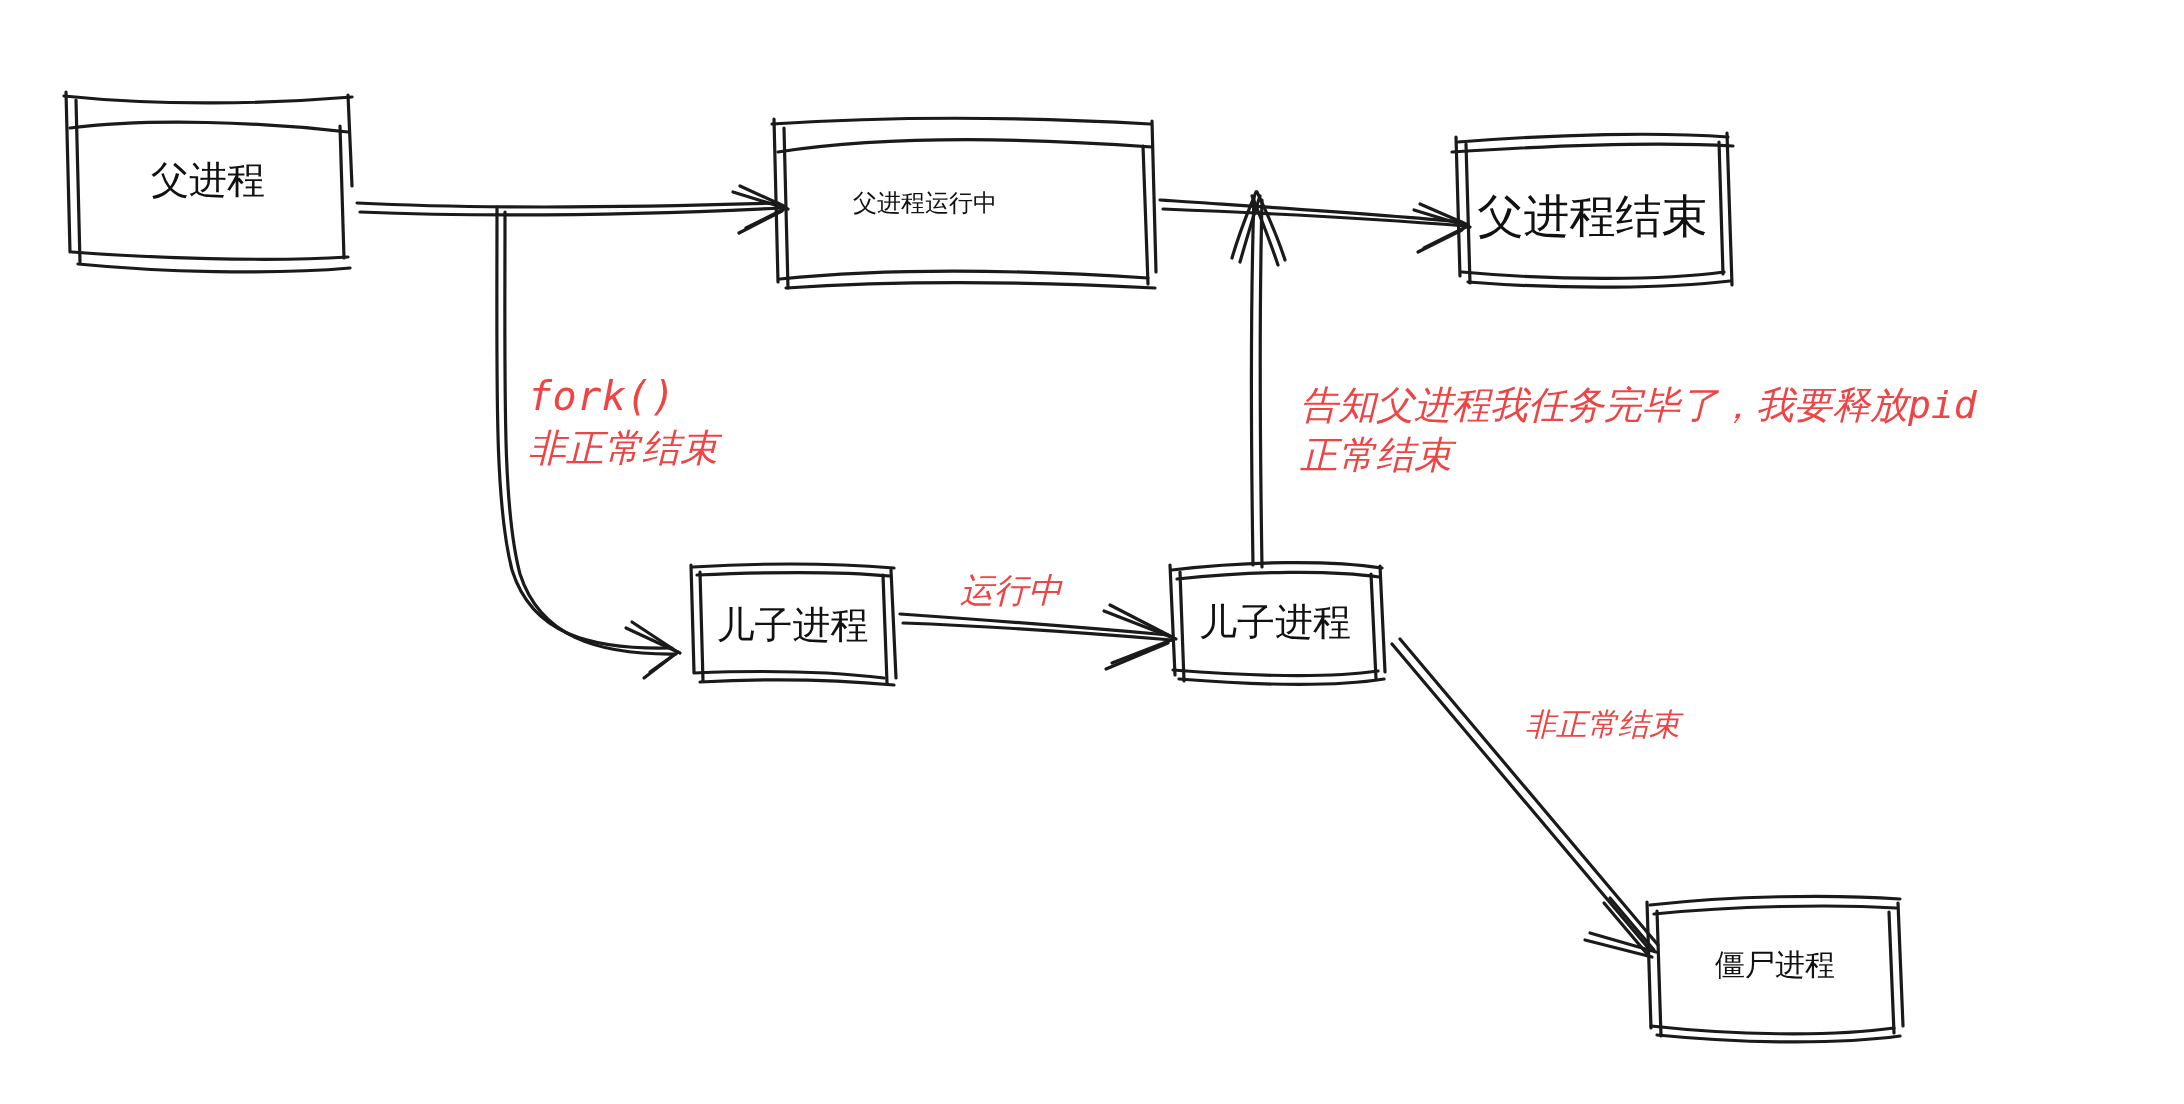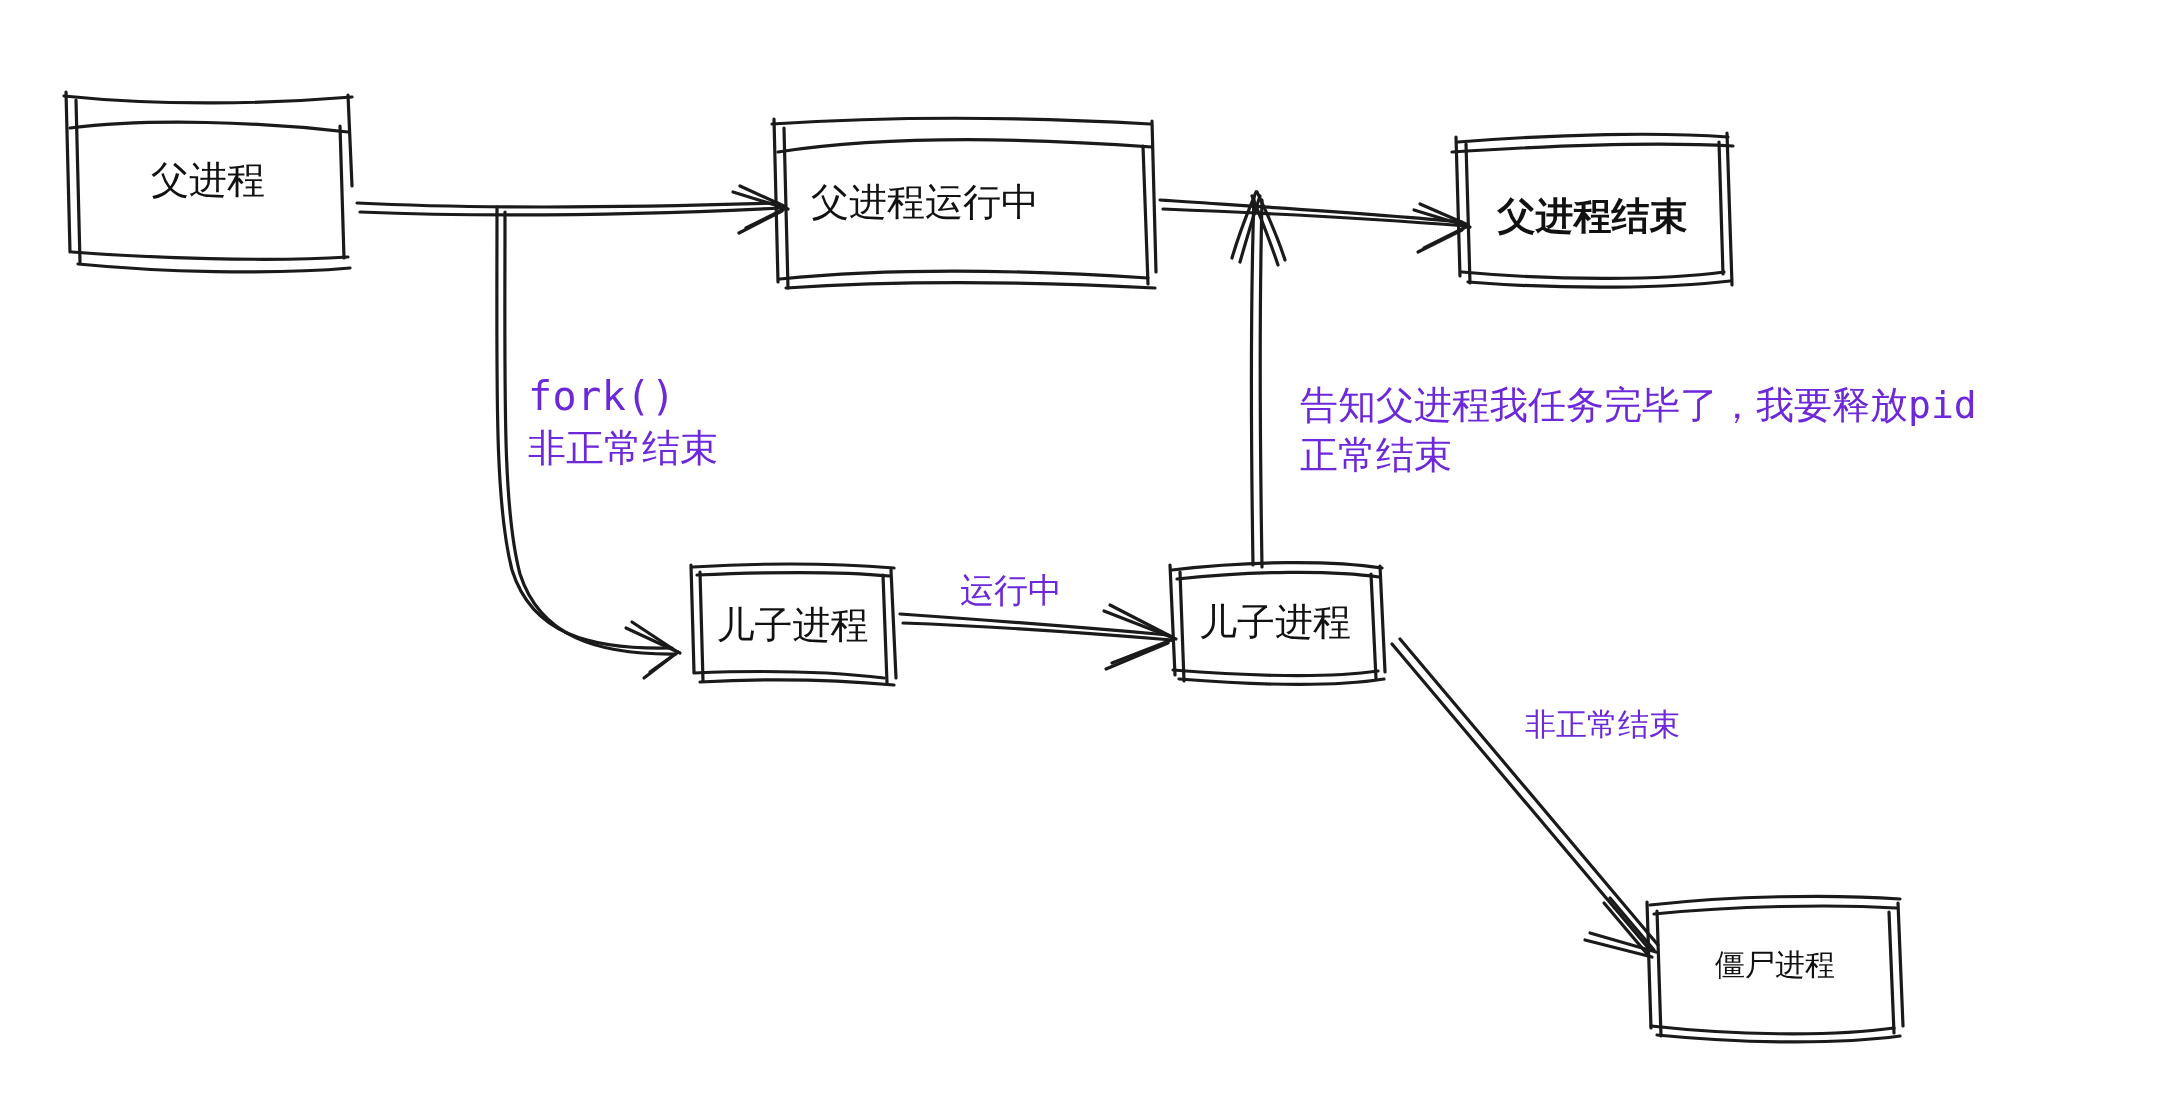--- a/index.html
+++ b/index.html
@@ -27,32 +27,33 @@
     display: flex;
     align-items: center;
     justify-content: center;
     color: #111111;
     font-family: "Liberation Sans", "DejaVu Sans", sans-serif;
     white-space: nowrap;
     pointer-events: none;
   }
   .edge-label {
     position: absolute;
-    color: #6d28d9;
+    color: #ef4444;
     font-family: "Liberation Sans", "DejaVu Sans", sans-serif;
     white-space: nowrap;
     line-height: 1.32;
+    font-style: italic;
   }
   .mono {
     font-family: "DejaVu Sans Mono", "Liberation Mono", monospace;
   }
   
   #label-parent            { left: 66px;   top: 93px;  width: 284px; height: 175px; font-size: 38px; font-family: Liberation Serif, serif; }
-  #label-parent-running    { left: 775px;  top: 120px; width: 300px; height: 165px; font-size: 38px; }
-  #label-parent-end        { left: 1455px; top: 148px; width: 275px; height: 137px; font-size: 38px; font-weight: bold; }
+  #label-parent-running    { left: 775px;  top: 120px; width: 300px; height: 165px; font-size: 24px; }
+  #label-parent-end        { left: 1455px; top: 148px; width: 275px; height: 137px; font-size: 46px; }
   #label-child-1           { left: 690px;  top: 565px; width: 205px; height: 120px; font-size: 38px; }
   #label-child-2           { left: 1170px; top: 565px; width: 210px; height: 115px; font-size: 38px; }
   #label-zombie            { left: 1645px; top: 900px; width: 260px; height: 130px; font-size: 30px; }
   
   #label-fork   { left: 528px;  top: 370px;  font-size: 38px; }
   #label-fork .fork-call { font-size: 40px; letter-spacing: 0.5px; }
   #label-running-mid { left: 960px; top: 568px; font-size: 34px; }
   #label-normal-exit { left: 1300px; top: 380px; font-size: 38px; }
   #label-abnormal-exit { left: 1525px; top: 705px; font-size: 31px; }
 </style>

